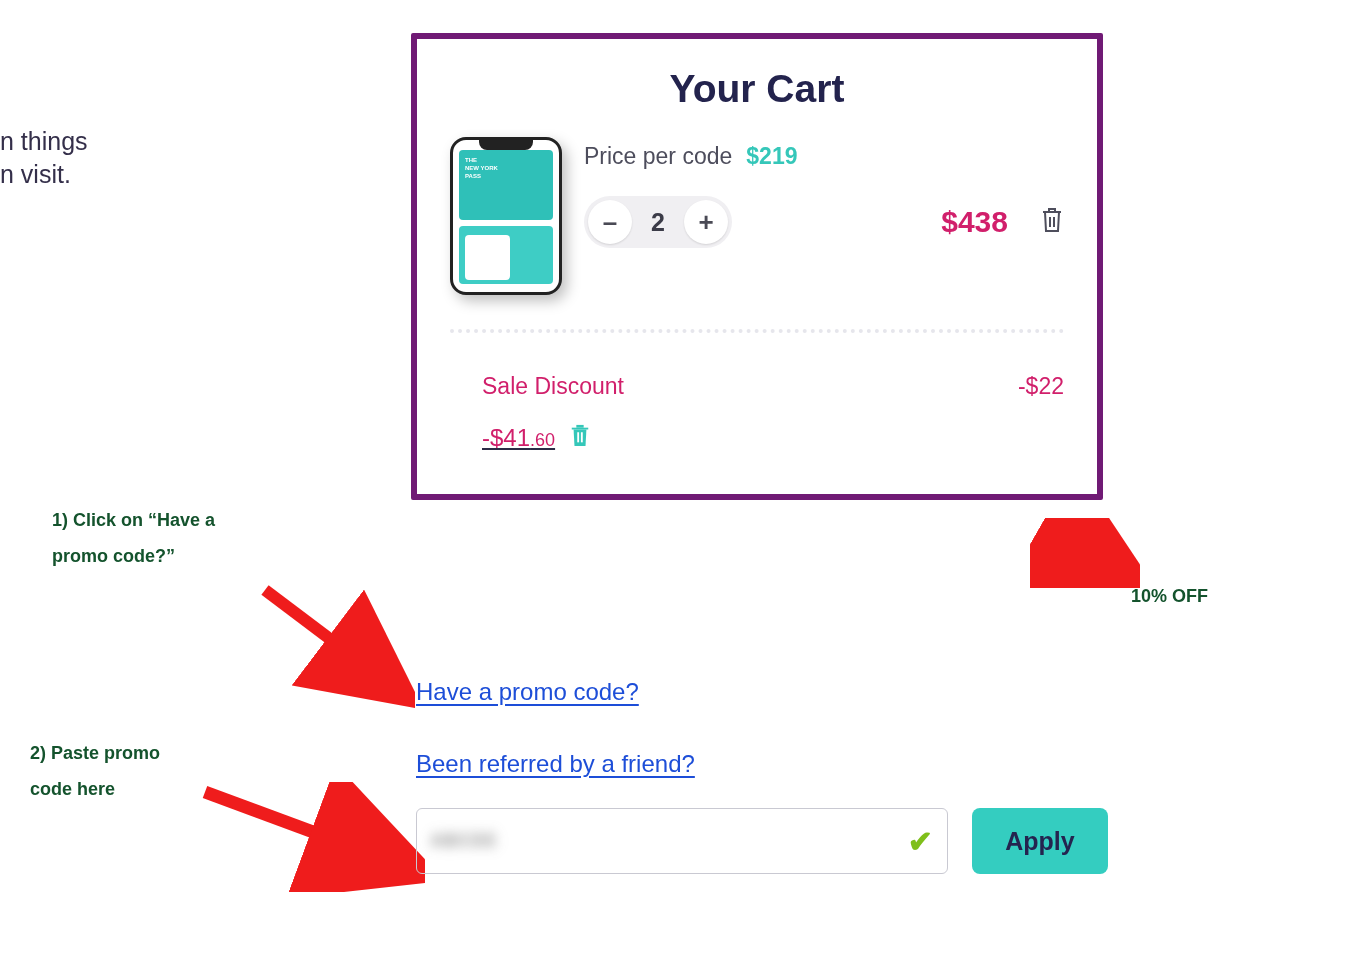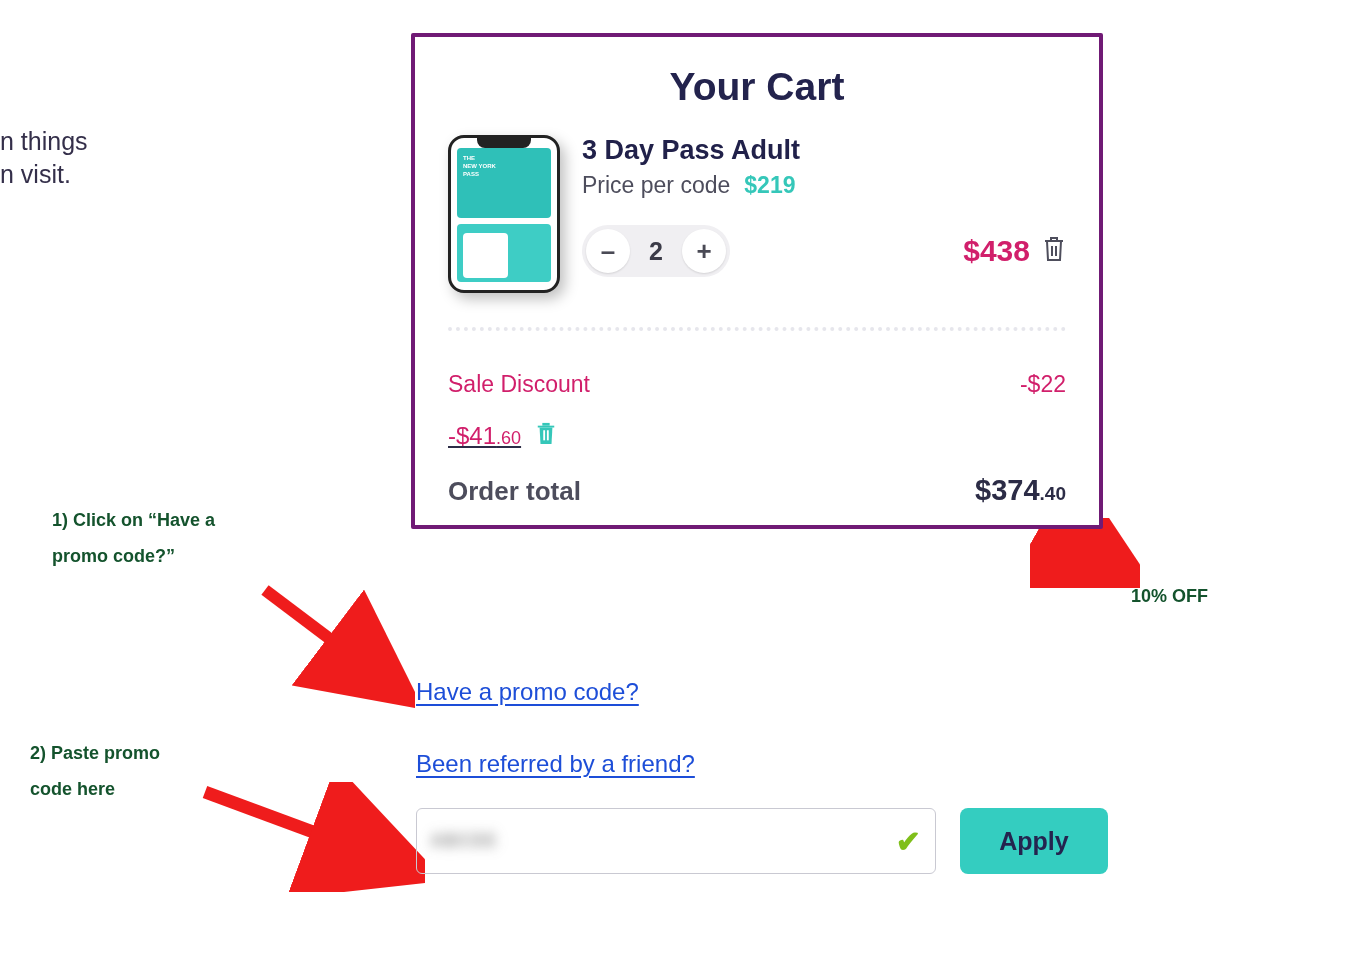--- a/index.html
+++ b/index.html
@@ -41,21 +41,21 @@
   
   svg.anno { position: absolute; pointer-events: none; }
 
   
   .cart {
     position: absolute;
     left: 411px;
     top: 33px;
     width: 692px;
     background: #ffffff;
-    border: 4px solid #701a75;
+    border: 6px solid #701a75;
     border-radius: 2px;
     padding: 28px 33px 18px 33px;
     box-sizing: border-box;
   }
 
   .cart h1 {
     margin: 0 0 26px 0;
     text-align: center;
     color: #23234d;
     font-weight: 800;
@@ -140,21 +140,21 @@
     cursor: pointer;
     box-shadow: 0 1px 2px rgba(0,0,0,0.12);
     font-family: inherit;
     line-height: 1;
   }
   .stepper .stepper-qty {
     min-width: 44px; text-align: center; font-size: 25px; font-weight: 600; color: #3b3b48;
   }
 
   .line-total-wrap {
-    display: flex; align-items: center; gap: 12px;
+    display: flex; align-items: center; gap: 32px;
   }
   .line-total {
     color: #d11f6b;
     font-weight: 800;
     font-size: 30px;
   }
   .trash-outline {
     color: #4e4e5c; cursor: pointer;
   }
 
@@ -164,20 +164,21 @@
     border-top: 4px dotted #e6e6ec;
   }
 
   .summary {
     margin-top: 40px;
     font-size: 23px;
   }
   .summary .srow {
     display: flex; justify-content: space-between; align-items: center;
     margin-bottom: 22px;
+    margin-left: 32px;
   }
   .summary .label.pink, .summary .val.pink { color: #d11f6b; font-weight: 500; }
   .summary .val-with-icon { display: flex; align-items: center; gap: 14px; text-decoration: underline; }
 
   .promo-blurred {
     display: inline-block;
     width: 130px; height: 26px;
     margin-left: 18px;
     border-radius: 14px;
     background: radial-gradient(circle at 30% 50%, rgba(227,98,162,0.6), rgba(227,98,162,0) 70%),
@@ -246,21 +247,21 @@
     letter-spacing: 2px;
   }
   .check {
     color: #7fbf1a; font-size: 30px; font-weight: 800;
   }
   .apply-btn {
     background: #34cdc0;
     color: #24244f;
     border: none;
     border-radius: 8px;
-    width: 148px;
+    width: 136px;
     font-size: 25px;
     font-weight: 600;
     cursor: pointer;
     font-family: inherit;
   }
 
 </style>
 </head>
 <body>
 
@@ -317,21 +318,20 @@
           <div>THE</div>
           <div>NEW YORK</div>
           <div>PASS</div>
         </div>
       </div>
       <div class="teal-bot"></div>
       <div class="qr"></div>
     </div>
 
     <div class="item-info">
-      <p class="item-title">3 Day Pass Adult</p>
       <div class="ppp">
         <span>Price per code</span>
         <span class="price-per">$219</span>
       </div>
 
       <div class="row2">
         <div class="stepper">
           <button>–</button>
           <span class="stepper-qty">2</span>
           <button>+</button>
@@ -367,26 +367,20 @@
             <path d="M3 6h18v2H3z"></path>
               <path d="M8 3h8v3H8z"></path>
             <path d="M5 8h14l-1 18H6z"></path>
             <rect x="9" y="11" width="2" height="11" fill="#fff"></rect>
             <rect x="13" y="11" width="2" height="11" fill="#fff"></rect>
           </svg>
         </span>
       </span>
     </div>
 
-    <div class="order-total">
-      <span class="label">Order total</span>
-      <span class="val">
-        <span>$374</span><span class="cents">.40</span>
-      </span>
-    </div>
   </div>
 </div>
 
 <div class="below">
   <a class="promo-link">Have a promo code?</a>
   <br>
   <a class="refer-link">Been referred by a friend?</a>
 
   <div class="apply-row">
     <div class="promo-input-wrap">

